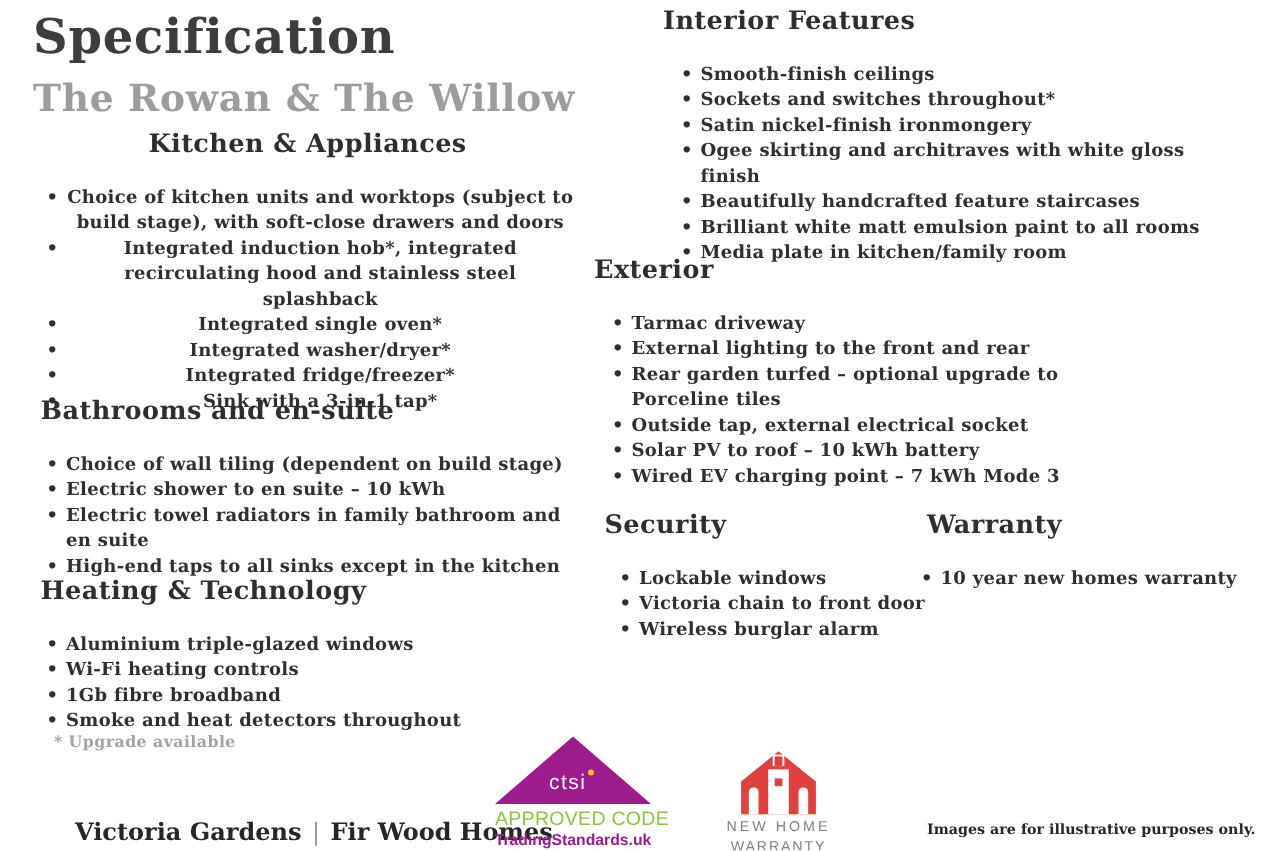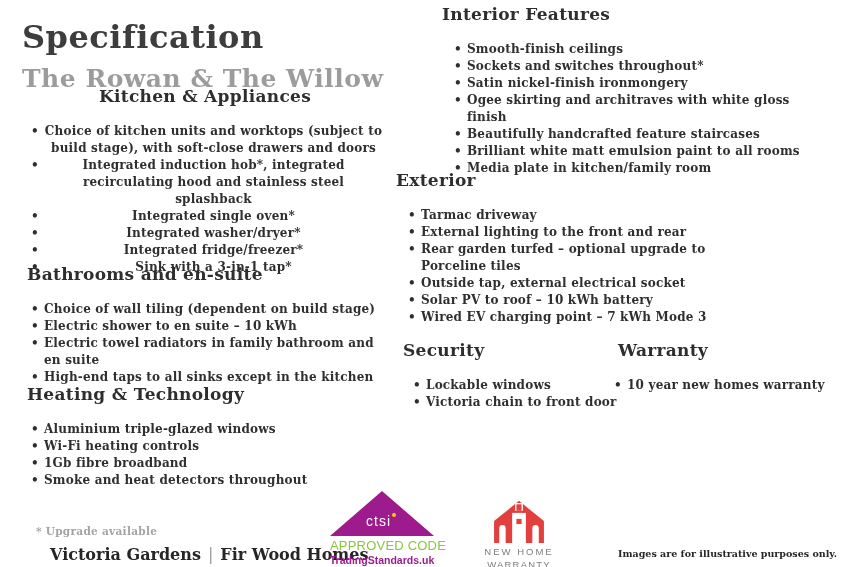--- a/index.html
+++ b/index.html
@@ -1,21 +1,21 @@
 <!DOCTYPE html>
 <html style="--text-dark: #2e2e2e; --text-gray: #9c9c9c; --ctsi-purple: #9e1b8d; --ctsi-green: #8bc53f; --ctsi-yellow: #f2cc0c; --nhwc-red: #e2403f; --nhwc-gray: #7f7f7f;"><head>
 <meta charset="utf-8">
 <style>
   html,body{margin:0;padding:0;background:#ffffff;}
   .page{
     position:relative;width:850px;height:567px;background:#fff;overflow:hidden;
     font-family:"DejaVu Serif",serif;color:var(--text-dark,#2e2e2e);
   }
   
-  .masthead{position:absolute;left:22px;top:15px;}
+  .masthead{position:absolute;left:22px;top:2px;}
   .masthead h1{
     margin:0;font-size:32px;line-height:44px;font-weight:700;
     color:#3d3d3d;letter-spacing:0.5px;
   }
   .masthead .subtitle{
     margin-top:6px;font-size:25px;line-height:28px;font-weight:700;
     color:var(--text-gray,#9c9c9c);letter-spacing:0.5px;
   }
   
   .spec{position:absolute;}
@@ -34,21 +34,21 @@
   #sec-heating  {left:27px; top:384px; width:356px;}
   #sec-interior {left:396px;top:4px;   width:372px;margin-left:46px;}
   #sec-exterior {left:396px;top:170px; width:372px;}
   #sec-security {left:403px;top:340px; width:215px;}
   #sec-warranty {left:618px;top:340px; width:220px;}
   #sec-interior .spec-list,#sec-exterior .spec-list{margin-left:8px;}
   #sec-security .spec-list{margin-left:6px;}
   #sec-warranty .spec-list{margin-left:-8px;}
   
   .upgrade-note{
-    position:absolute;left:36px;top:525px;font-size:10.5px;font-weight:700;
+    position:absolute;left:36px;top:489px;font-size:10.5px;font-weight:700;
     color:#a3a3a3;letter-spacing:0.3px;
   }
   .brand-line{position:absolute;left:50px;top:545px;font-size:16px;font-weight:700;color:#262626;}
   .brand-line .sep{color:#9a9a9a;font-weight:400;margin:0 7px;}
   .images-note{
     position:absolute;right:13px;top:548px;font-size:9.5px;font-weight:700;color:#262626;
   }
   
   .ctsi-logo{position:absolute;left:330px;top:491px;width:104px;text-align:center;
     font-family:"Liberation Sans",sans-serif;}
@@ -146,20 +146,21 @@
         <li>Solar PV to roof – 10 kWh battery</li>
         <li>Wired EV charging point – 7 kWh Mode 3</li>
       </ul>
   </section>
 
   <section class="spec" id="sec-security">
     <h2 class="spec-heading">Security</h2>
     <ul class="spec-list">
         <li>Lockable windows</li>
         <li>Victoria chain to front door</li>
+        <li>Wireless burglar alarm</li>
       </ul>
   </section>
 
   <section class="spec" id="sec-warranty">
     <h2 class="spec-heading">Warranty</h2>
     <ul class="spec-list">
         <li>10 year new homes warranty</li>
       </ul>
   </section>
 

